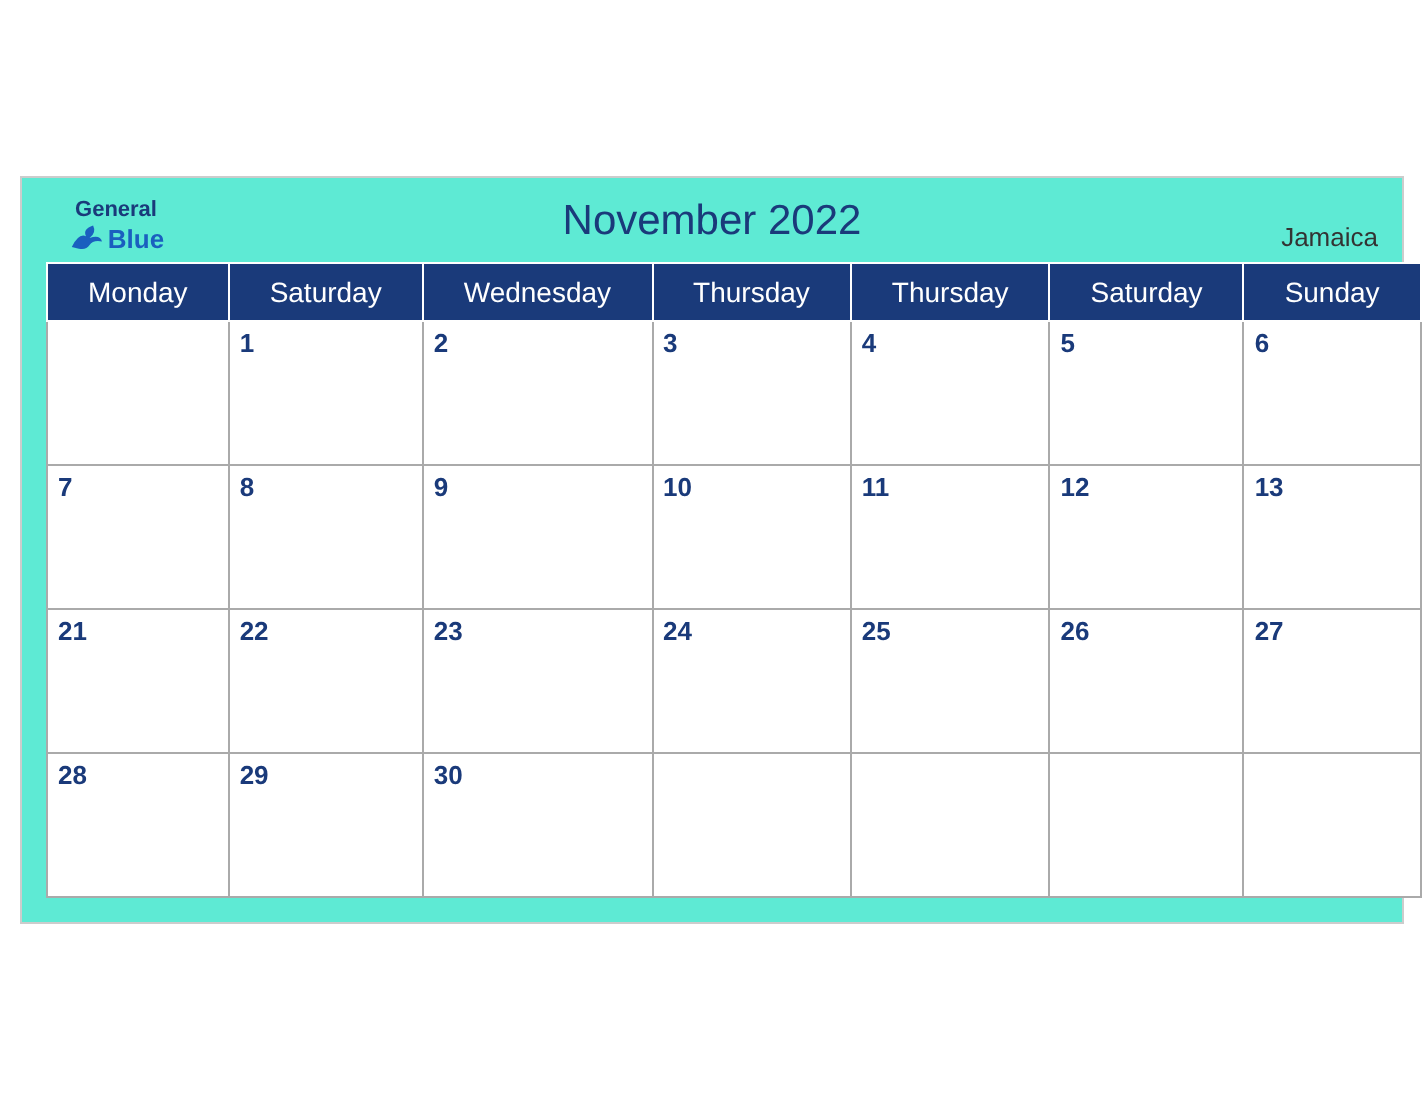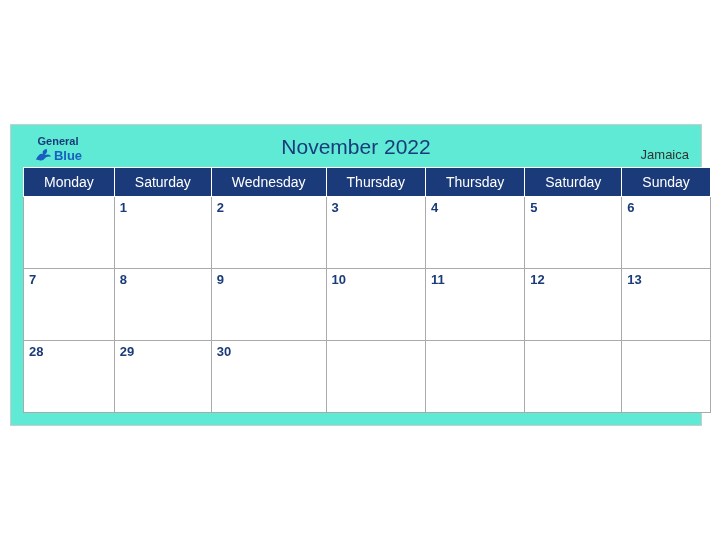--- a/index.html
+++ b/index.html
@@ -140,20 +140,29 @@
         <tr>
           <td><span class="day-number">7</span></td>
           <td><span class="day-number">8</span></td>
           <td><span class="day-number">9</span></td>
           <td><span class="day-number">10</span></td>
           <td><span class="day-number">11</span></td>
           <td><span class="day-number">12</span></td>
           <td><span class="day-number">13</span></td>
         </tr>
         <tr>
+          <td><span class="day-number">21</span></td>
+          <td><span class="day-number">22</span></td>
+          <td><span class="day-number">23</span></td>
+          <td><span class="day-number">24</span></td>
+          <td><span class="day-number">25</span></td>
+          <td><span class="day-number">26</span></td>
+          <td><span class="day-number">27</span></td>
+        </tr>
+        <tr>
           <td><span class="day-number">28</span></td>
           <td><span class="day-number">29</span></td>
           <td><span class="day-number">30</span></td>
           <td class="empty"></td>
           <td class="empty"></td>
           <td class="empty"></td>
           <td class="empty"></td>
         </tr>
       </tbody>
   </table>

